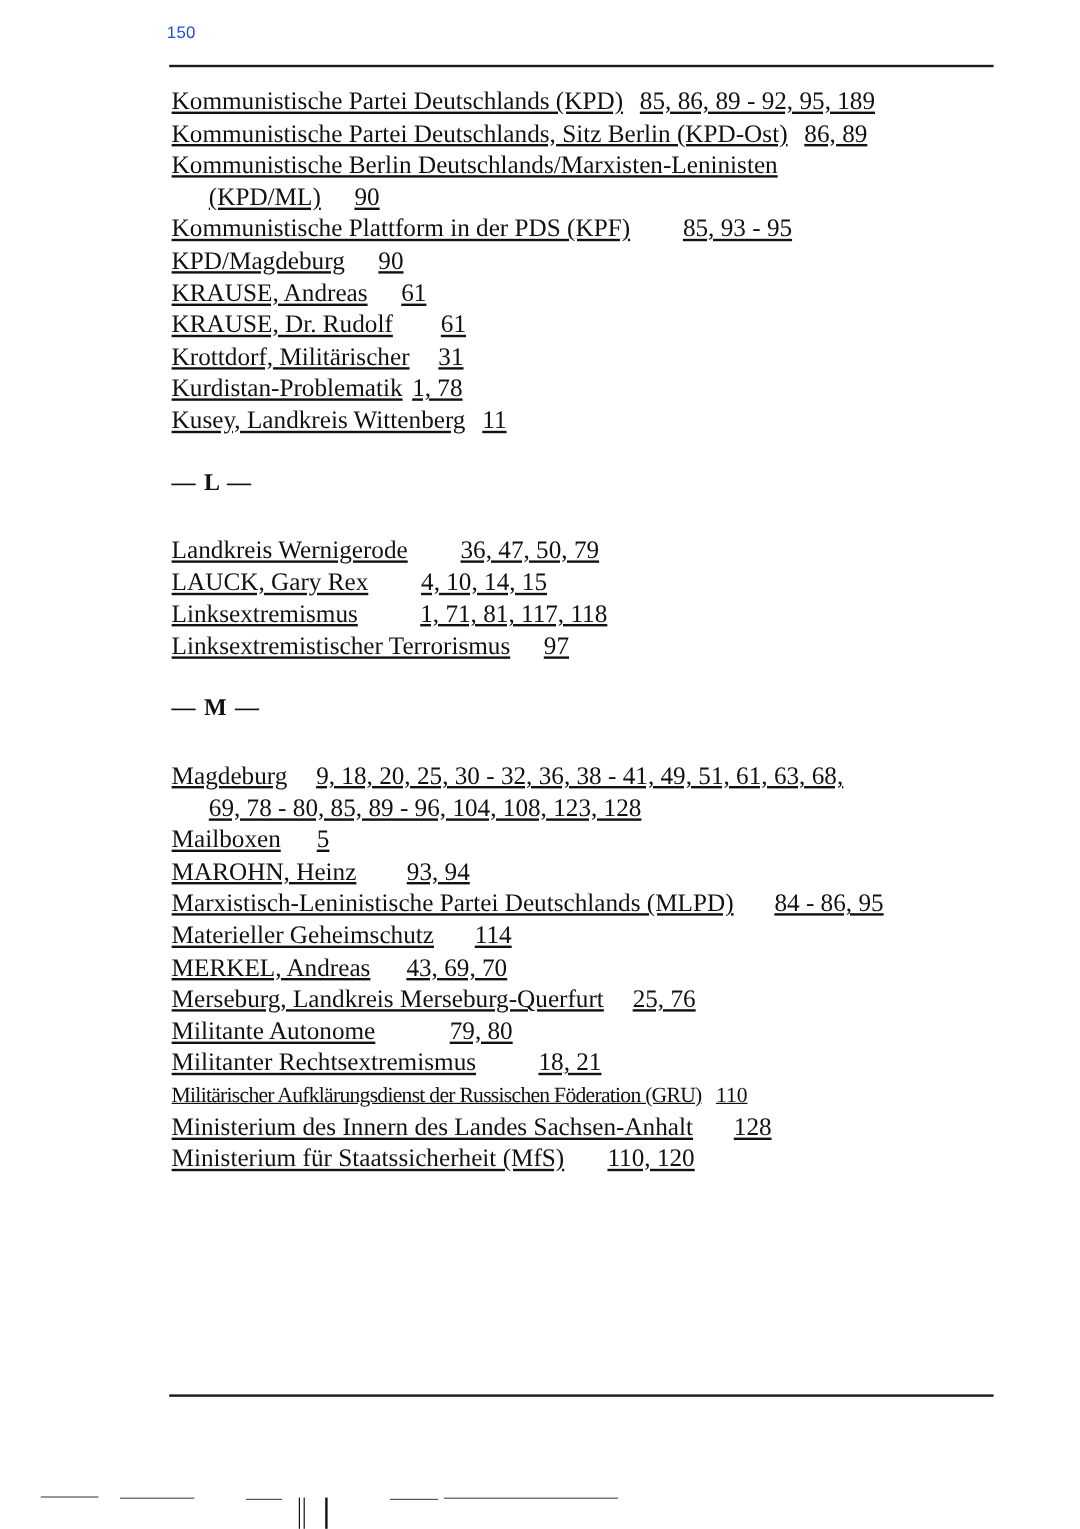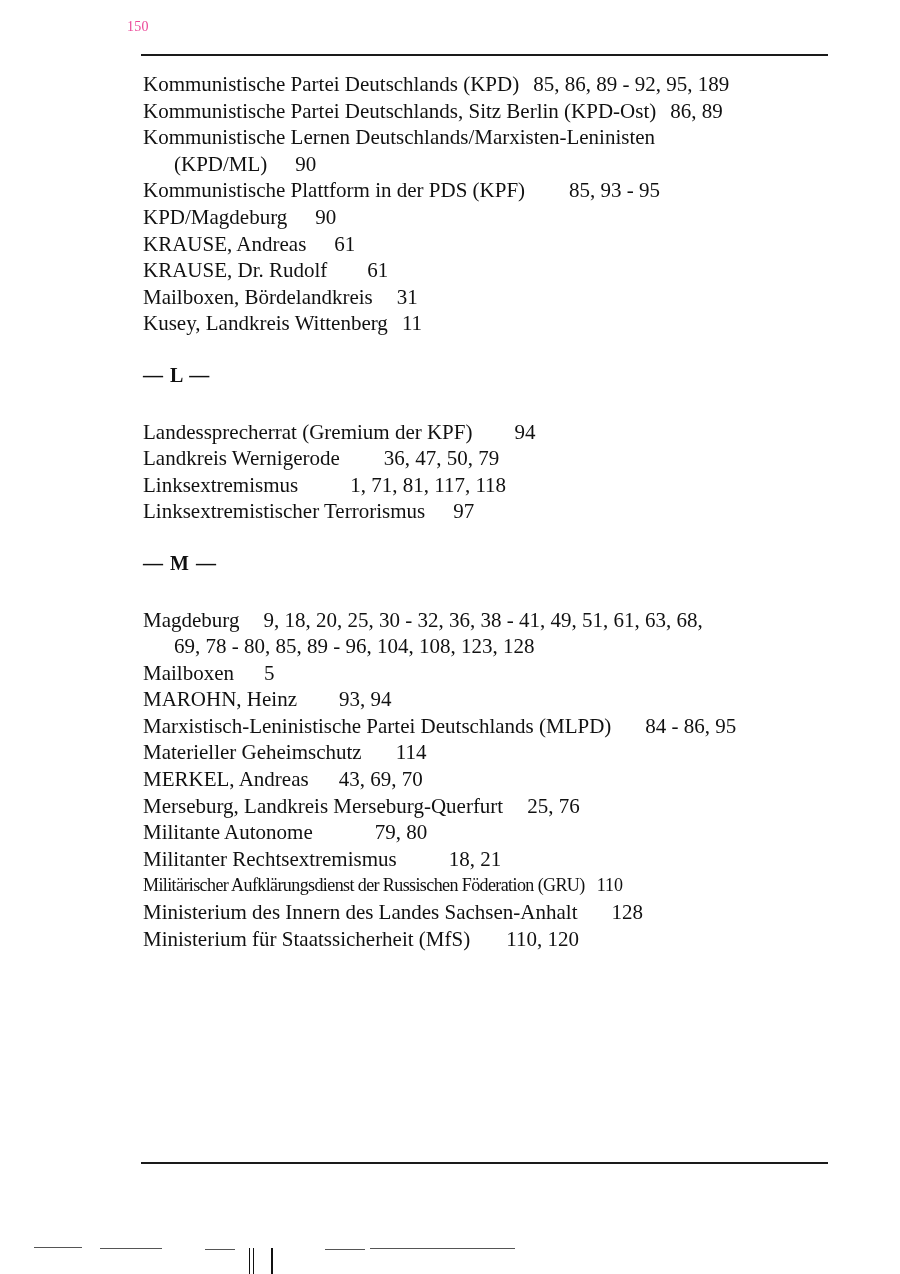--- a/index.html
+++ b/index.html
@@ -2,37 +2,37 @@
 <html><head>
 <meta charset="utf-8">
 <style>
   html, body { margin: 0; padding: 0; background: #ffffff; }
   body {
     width: 900px; height: 1274px; position: relative; overflow: hidden;
     font-family: "Liberation Serif", "DejaVu Serif", serif;
     color: #111111;
   }
   .page-num {
-    position: absolute; left: 127px; top: 19px;
-    font-family: Liberation Serif, serif;
-    font-size: 14px; letter-spacing: 0.2px; color: #ec4899;
+    position: absolute; left: 139px; top: 19px;
+    font-family: Liberation Sans, sans-serif;
+    font-size: 14px; letter-spacing: 0.2px; color: #1d4ed8;
   }
   .rule-top {
     position: absolute; left: 141px; top: 54px; width: 687px; height: 2px;
     background: #1a1a1a;
   }
   .rule-bottom {
     position: absolute; left: 141px; top: 1162px; width: 687px; height: 2px;
     background: #1a1a1a;
   }
   .content {
     position: absolute; left: 143px; top: 71px; width: 700px;
     font-size: 21px; line-height: 26.6px;
   }
-  .entry { white-space: nowrap; }
+  .entry { white-space: nowrap; text-decoration: underline; }
   .entry .term { }
   .entry .pages { margin-left: 14px; }
   .entry .cont { padding-left: 31px; display: block; }
   .entry.small { font-size: 18px; letter-spacing: -0.6px; }
   .letter-head {
     font-weight: bold; font-size: 20px;
     margin-top: 25px; margin-bottom: 30px; letter-spacing: 1px;
   }
   .scan-artifacts { position: absolute; left: 0; top: 1240px; width: 900px; height: 34px; }
   .scan-line { position: absolute; height: 1px; background: #555; }
@@ -47,50 +47,53 @@
 <div class="content">
 
   <div>
     <div class="entry">
       <span class="term">Kommunistische Partei Deutschlands (KPD)</span><span class="pages">85, 86, 89 - 92, 95, 189</span>
     </div>
     <div class="entry">
       <span class="term">Kommunistische Partei Deutschlands, Sitz Berlin (KPD-Ost)</span><span class="pages">86, 89</span>
     </div>
     <div class="entry">
-      <span class="term">Kommunistische Lernen Deutschlands/Marxisten-Leninisten</span>
+      <span class="term">Kommunistische Berlin Deutschlands/Marxisten-Leninisten</span>
       <span class="cont"><span>(KPD/ML)</span><span class="pages" style="margin-left:28px">90</span></span>
     </div>
     <div class="entry">
       <span class="term">Kommunistische Plattform in der PDS (KPF)</span><span class="pages" style="margin-left:44px">85, 93 - 95</span>
     </div>
     <div class="entry">
       <span class="term">KPD/Magdeburg</span><span class="pages" style="margin-left:28px">90</span>
     </div>
     <div class="entry">
       <span class="term">KRAUSE, Andreas</span><span class="pages" style="margin-left:28px">61</span>
     </div>
     <div class="entry">
       <span class="term">KRAUSE, Dr. Rudolf</span><span class="pages" style="margin-left:40px">61</span>
     </div>
     <div class="entry">
-      <span class="term">Mailboxen, Bördelandkreis</span><span class="pages" style="margin-left:24px">31</span>
+      <span class="term">Krottdorf, Militärischer</span><span class="pages" style="margin-left:24px">31</span>
+    </div>
+    <div class="entry">
+      <span class="term">Kurdistan-Problematik</span><span class="pages" style="margin-left:8px">1, 78</span>
     </div>
     <div class="entry">
       <span class="term">Kusey, Landkreis Wittenberg</span><span class="pages" style="">11</span>
     </div>
   </div>
 
   <div>
     <div class="letter-head">— L —</div>
     <div class="entry">
-      <span class="term">Landessprecherrat (Gremium der KPF)</span><span class="pages" style="margin-left:42px">94</span>
+      <span class="term">Landkreis Wernigerode</span><span class="pages" style="margin-left:44px">36, 47, 50, 79</span>
     </div>
     <div class="entry">
-      <span class="term">Landkreis Wernigerode</span><span class="pages" style="margin-left:44px">36, 47, 50, 79</span>
+      <span class="term">LAUCK, Gary Rex</span><span class="pages" style="margin-left:44px">4, 10, 14, 15</span>
     </div>
     <div class="entry">
       <span class="term">Linksextremismus</span><span class="pages" style="margin-left:52px">1, 71, 81, 117, 118</span>
     </div>
     <div class="entry">
       <span class="term">Linksextremistischer Terrorismus</span><span class="pages" style="margin-left:28px">97</span>
     </div>
   </div>
 
   <div style="margin-top:24px">

